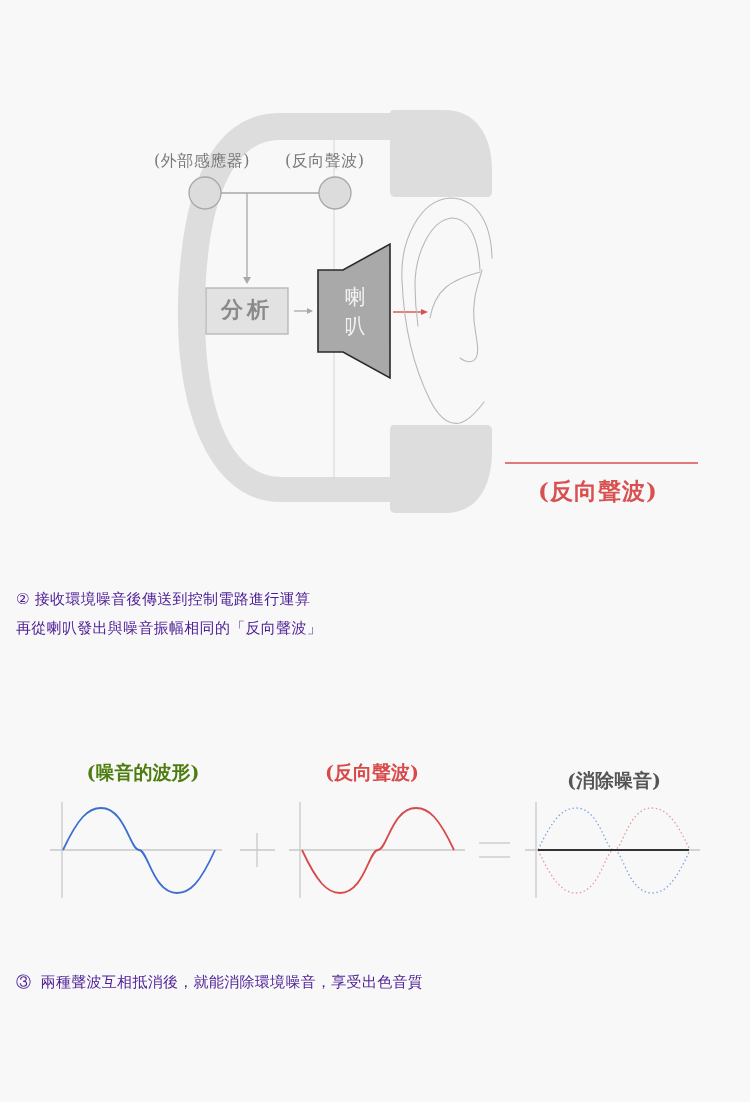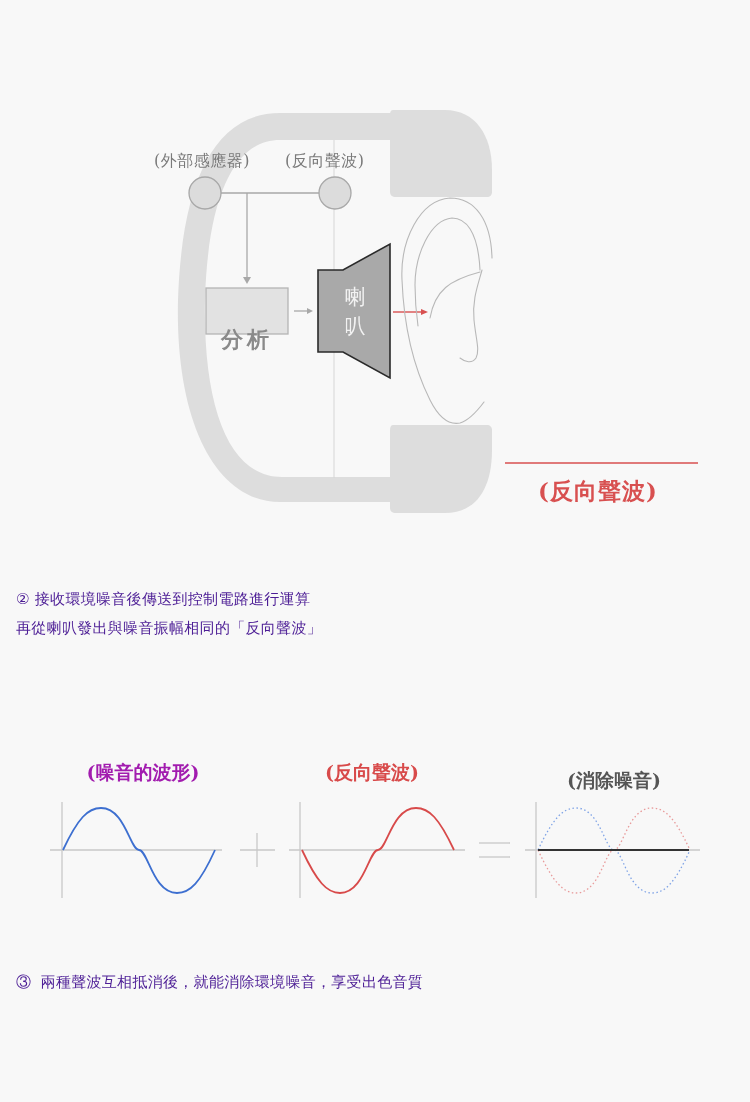--- a/index.html
+++ b/index.html
@@ -26,21 +26,20 @@
       white-space: nowrap;
       letter-spacing: 0.5px;
     }
     .analyze-label {
       font-size: 22px;
       color: #8a8a8a;
       font-weight: bold;
       letter-spacing: 4px;
       text-align: center;
       width: 80px;
-      margin-top: 30px;
     }
     .speaker-label {
       font-size: 21px;
       color: #f2f2f2;
       text-align: center;
       width: 30px;
       line-height: 29px;
     }
     .anti-label-main {
       font-size: 23px;
@@ -119,21 +118,21 @@
 
   <div class="abs anti-label-main serif" style="left:538px; top:476px;">(反向聲波)</div>
 </div>
 
 <div class="abs caption" style="top:585px;">
   <div>② 接收環境噪音後傳送到控制電路進行運算</div>
   <div>再從喇叭發出與噪音振幅相同的「反向聲波」</div>
 </div>
 
 <div>
-  <div class="abs wave-title serif" style="left:53px; top:760px; color:#a21caf;">(噪音的波形)</div>
+  <div class="abs wave-title serif" style="left:53px; top:760px; color:#4d7c0f;">(噪音的波形)</div>
   <div class="abs wave-title serif" style="left:282px; top:760px; color:#d84a4a;">(反向聲波)</div>
   <div class="abs wave-title serif" style="left:524px; top:760px; color:#555555;margin-top:8px;">(消除噪音)</div>
 
   <svg class="layer" style="top:790px;" width="750" height="120" viewBox="0 790 750 120">
 
     <g>
       <line x1="62" y1="802" x2="62" y2="898" stroke="#c8c8c8" stroke-width="1.3"></line>
       <line x1="50" y1="850" x2="222" y2="850" stroke="#c8c8c8" stroke-width="1.3"></line>
       <path d="M 63 850 C 78 818, 88 808, 101 808 C 125 808, 130 850, 139 850 C 148 850, 153 893, 177 893 C 190 893, 200 883, 215 850" fill="none" stroke="#3d6fd0" stroke-width="1.8"></path>
     </g>

